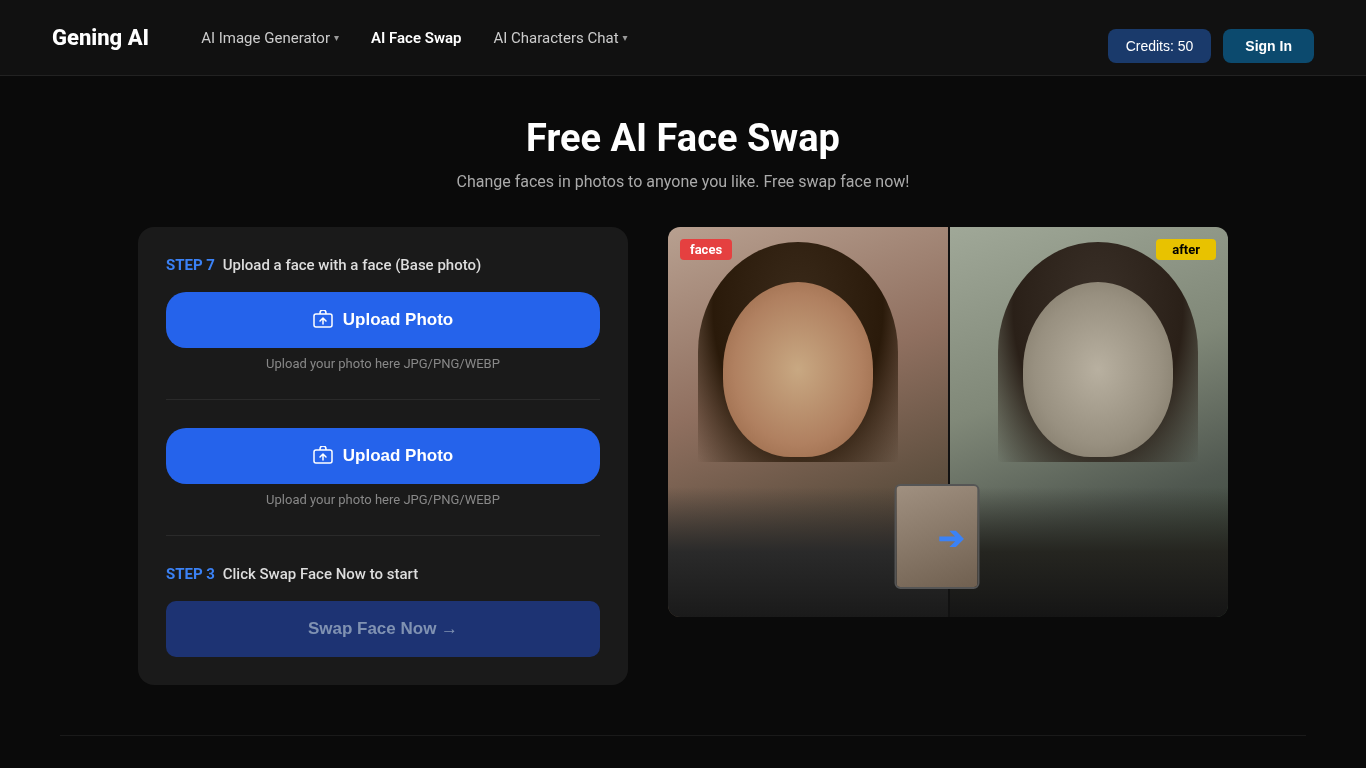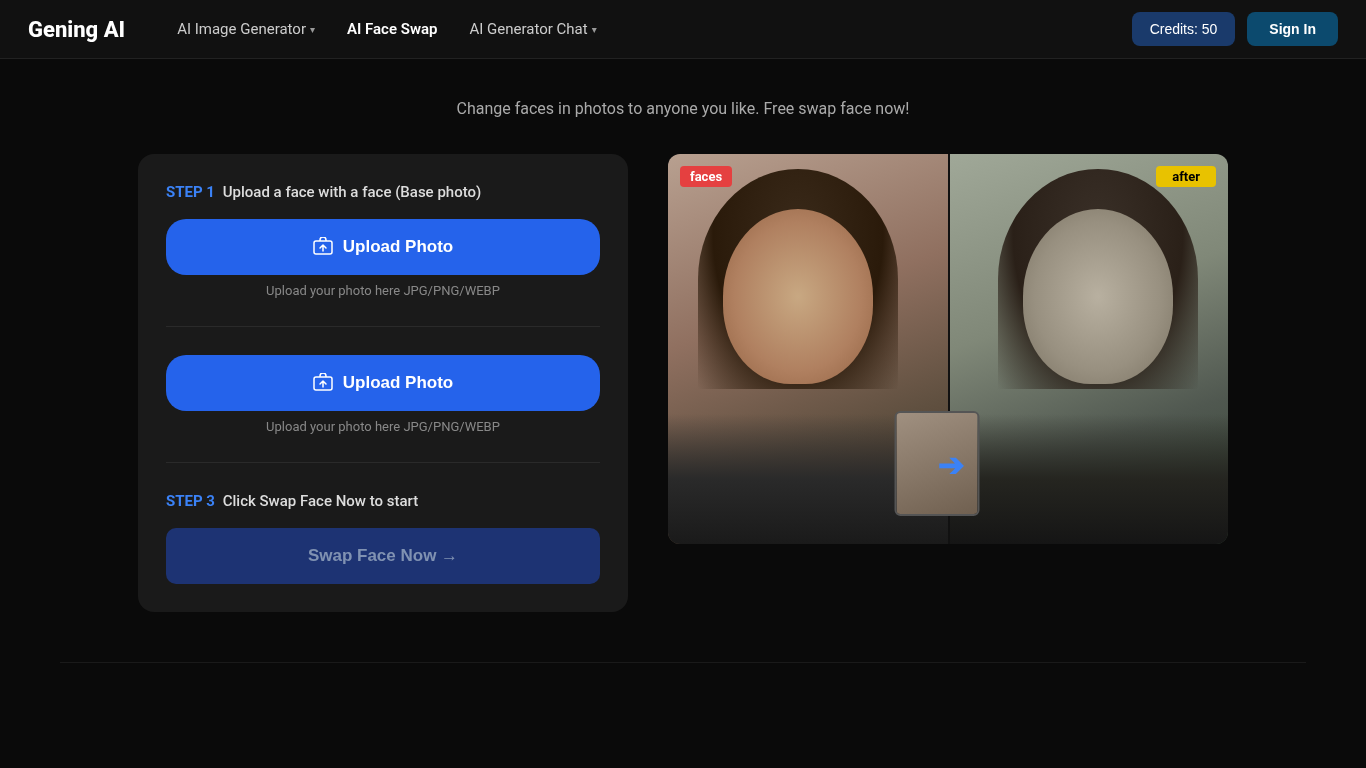--- a/index.html
+++ b/index.html
@@ -9,21 +9,21 @@
       font-family: -apple-system, BlinkMacSystemFont, 'Segoe UI', Roboto, sans-serif;
       width: 1366px;
       min-height: 768px;
       overflow-x: hidden;
     }
 
     
     .navbar {
       display: flex;
       align-items: center;
-      padding: 12px 28px;
+      padding: 12px 52px;
       background-color: #111111;
       border-bottom: 1px solid #222;
       position: sticky;
       top: 0;
       z-index: 100;
     }
     .logo {
       font-size: 22px;
       font-weight: 800;
       color: #ffffff;
@@ -53,20 +53,21 @@
       font-weight: 600;
     }
     .nav-chevron {
       font-size: 10px;
       color: #999;
     }
     .nav-actions {
       display: flex;
       align-items: center;
       gap: 12px;
+      margin-top: 17px;
     }
     .credits-btn {
       background: #1a3a6b;
       color: #fff;
       border: none;
       padding: 9px 18px;
       border-radius: 8px;
       font-size: 14px;
       cursor: pointer;
       font-weight: 500;
@@ -345,44 +346,45 @@
 
   <div class="nav-links">
     <div class="nav-item">
       <span>AI Image Generator</span>
       <span class="nav-chevron">▾</span>
     </div>
     <div class="nav-item active">
       <span>AI Face Swap</span>
     </div>
     <div class="nav-item">
-      <span>AI Generator Chat</span>
+      <span>AI Characters Chat</span>
       <span class="nav-chevron">▾</span>
     </div>
   </div>
 
   <div class="nav-actions">
     <button class="credits-btn">Credits: 50</button>
     <button class="signin-btn">Sign In</button>
   </div>
 </nav>
 
 <div class="main-content">
 
   <div class="hero">
+    <h1 class="hero-title">Free AI Face Swap</h1>
     <p class="hero-subtitle">Change faces in photos to anyone you like. Free swap face now!</p>
   </div>
 
   <div class="two-col">
 
     <div class="steps-panel">
 
       <div class="step-section">
         <div class="step-label">
-          <span class="step-num">STEP 1</span>
+          <span class="step-num">STEP 7</span>
           <span class="step-desc">Upload a face with a face (Base photo)</span>
         </div>
         <button class="upload-btn">
           <svg width="20" height="20" viewBox="0 0 20 20" fill="none">
             <rect x="1" y="4" width="18" height="13" rx="2" stroke="white" stroke-width="1.5" fill="none"></rect>
             <path d="M7 4V3a3 3 0 016 0v1" stroke="white" stroke-width="1.5" fill="none"></path>
             <path d="M10 8v6M7 11l3-3 3 3" stroke="white" stroke-width="1.5" stroke-linecap="round"></path>
           </svg>
           <span>Upload Photo</span>
         </button>

